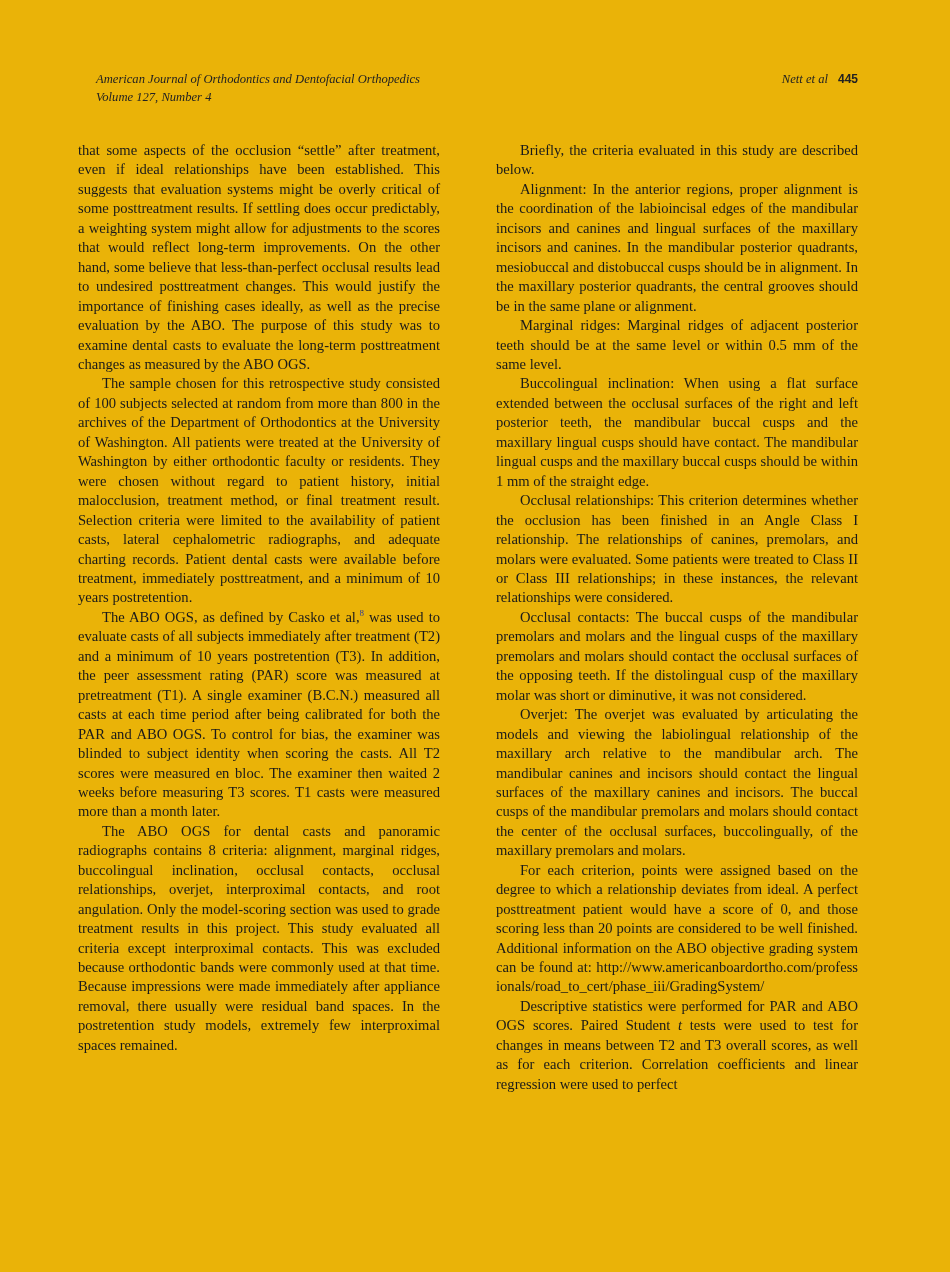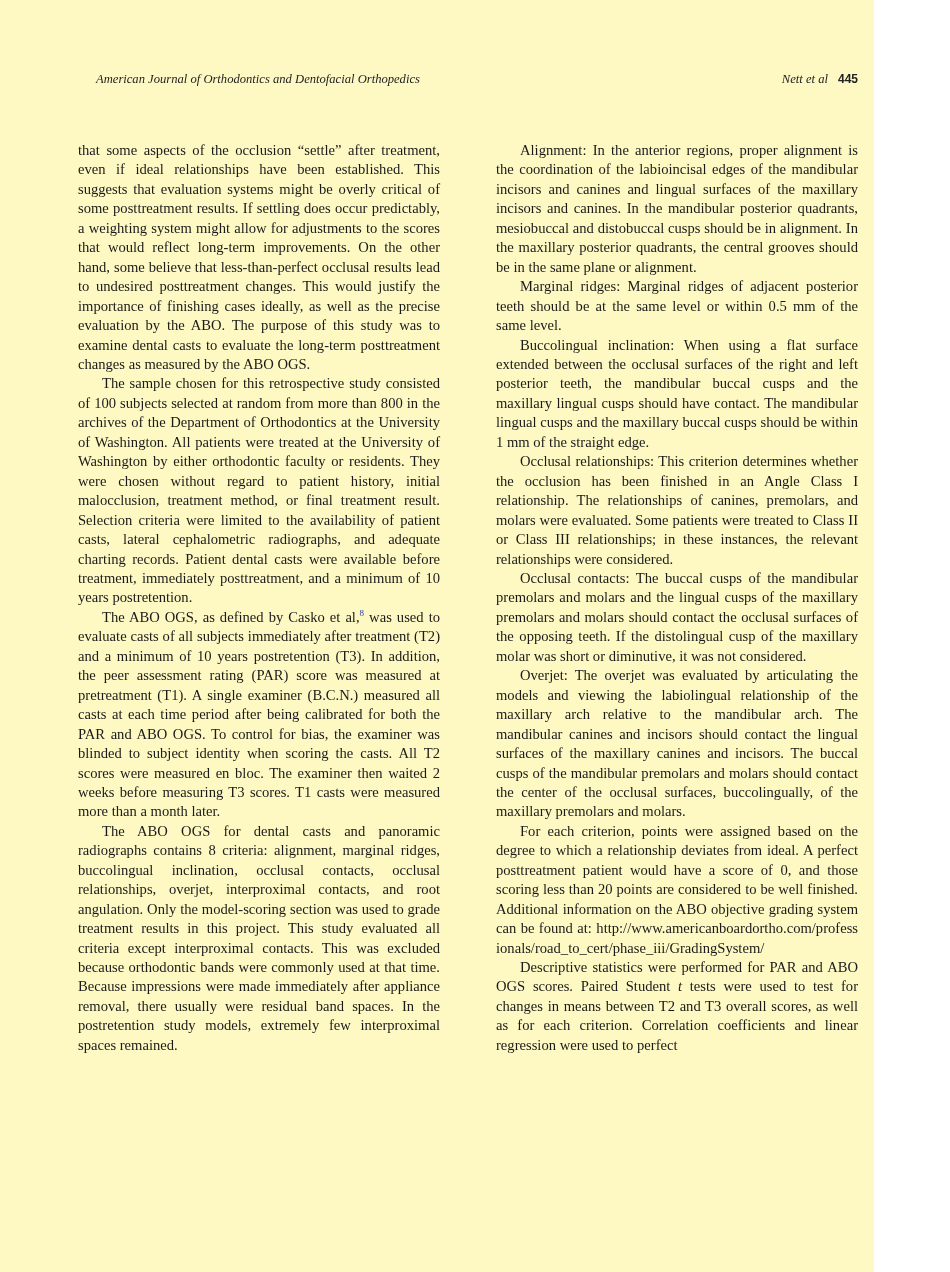--- a/index.html
+++ b/index.html
@@ -1,17 +1,17 @@
 <!DOCTYPE html>
 <html><head>
 <meta charset="utf-8">
 <style>
   html, body { margin: 0; padding: 0; background: #ffffff; }
   body { width: 950px; height: 1272px; position: relative; overflow: hidden; }
-  .page { position: absolute; left: 0; top: 0; width: 874px; height: 1272px; background: #fef9c3; color: #1a1a1a; }
+  .page { position: absolute; left: 0; top: 0; width: 950px; height: 1272px; background: #eab308; color: #1a1a1a; }
   .running-head { position: absolute; left: 96px; top: 70px; width: 762px; font-family: "Liberation Serif", serif; font-style: italic; font-size: 12.6px; line-height: 18px; color: #222; }
   .running-head .left { position: absolute; left: 0; top: 0; }
   .running-head .right { position: absolute; right: 0; top: 0; }
   .running-head .author { font-style: italic; margin-right: 10px; margin-top: 28px; }
   .running-head .pagenum { font-family: "Liberation Sans", sans-serif; font-style: normal; font-weight: bold; font-size: 12px; }
   .col { position: absolute; top: 141px; width: 362px; font-family: "Liberation Serif", serif; font-size: 14.6px; line-height: 19.45px; color: #1a1a1a; text-align: justify; hyphens: none; }
   .col-left { left: 78px; }
   .col-right { left: 496px; }
   .col p { margin: 0; }
   .col p.indent { text-indent: 24px; }
@@ -21,34 +21,36 @@
   em { font-style: italic; }
 </style>
 </head>
 <body>
 
 <div class="page">
 
   <div class="running-head">
     <div class="left">
       <div>American Journal of Orthodontics and Dentofacial Orthopedics</div>
+      <div>Volume 127, Number 4</div>
     </div>
     <div class="right">
       <span class="author">Nett et al</span><span class="pagenum">445</span>
     </div>
   </div>
 
   <div class="col col-left">
     <p>that some aspects of the occlusion “settle” after treatment, even if ideal relationships have been established. This suggests that evaluation systems might be overly critical of some posttreatment results. If settling does occur predictably, a weighting system might allow for adjustments to the scores that would reflect long-term improvements. On the other hand, some believe that less-than-perfect occlusal results lead to undesired posttreatment changes. This would justify the importance of finishing cases ideally, as well as the precise evaluation by the ABO. The purpose of this study was to examine dental casts to evaluate the long-term posttreatment changes as measured by the ABO OGS.</p>
     <p class="indent">The sample chosen for this retrospective study consisted of 100 subjects selected at random from more than 800 in the archives of the Department of Orthodontics at the University of Washington. All patients were treated at the University of Washington by either orthodontic faculty or residents. They were chosen without regard to patient history, initial malocclusion, treatment method, or final treatment result. Selection criteria were limited to the availability of patient casts, lateral cephalometric radiographs, and adequate charting records. Patient dental casts were available before treatment, immediately posttreatment, and a minimum of 10 years postretention.</p>
     <p class="indent"><span>The ABO OGS, as defined by Casko et al,</span><sup class="ref">8</sup><span> was used to evaluate casts of all subjects immediately after treatment (T2) and a minimum of 10 years postretention (T3). In addition, the peer assessment rating (PAR) score was measured at pretreatment (T1). A single examiner (B.C.N.) measured all casts at each time period after being calibrated for both the PAR and ABO OGS. To control for bias, the examiner was blinded to subject identity when scoring the casts. All T2 scores were measured en bloc. The examiner then waited 2 weeks before measuring T3 scores. T1 casts were measured more than a month later.</span></p>
     <p class="indent">The ABO OGS for dental casts and panoramic radiographs contains 8 criteria: alignment, marginal ridges, buccolingual inclination, occlusal contacts, occlusal relationships, overjet, interproximal contacts, and root angulation. Only the model-scoring section was used to grade treatment results in this project. This study evaluated all criteria except interproximal contacts. This was excluded because orthodontic bands were commonly used at that time. Because impressions were made immediately after appliance removal, there usually were residual band spaces. In the postretention study models, extremely few interproximal spaces remained.</p>
   </div>
 
   <div class="col col-right">
+    <p class="indent">Briefly, the criteria evaluated in this study are described below.</p>
     <p class="indent">Alignment: In the anterior regions, proper alignment is the coordination of the labioincisal edges of the mandibular incisors and canines and lingual surfaces of the maxillary incisors and canines. In the mandibular posterior quadrants, mesiobuccal and distobuccal cusps should be in alignment. In the maxillary posterior quadrants, the central grooves should be in the same plane or alignment.</p>
     <p class="indent">Marginal ridges: Marginal ridges of adjacent posterior teeth should be at the same level or within 0.5 mm of the same level.</p>
     <p class="indent">Buccolingual inclination: When using a flat surface extended between the occlusal surfaces of the right and left posterior teeth, the mandibular buccal cusps and the maxillary lingual cusps should have contact. The mandibular lingual cusps and the maxillary buccal cusps should be within 1 mm of the straight edge.</p>
     <p class="indent">Occlusal relationships: This criterion determines whether the occlusion has been finished in an Angle Class I relationship. The relationships of canines, premolars, and molars were evaluated. Some patients were treated to Class II or Class III relationships; in these instances, the relevant relationships were considered.</p>
     <p class="indent">Occlusal contacts: The buccal cusps of the mandibular premolars and molars and the lingual cusps of the maxillary premolars and molars should contact the occlusal surfaces of the opposing teeth. If the distolingual cusp of the maxillary molar was short or diminutive, it was not considered.</p>
     <p class="indent">Overjet: The overjet was evaluated by articulating the models and viewing the labiolingual relationship of the maxillary arch relative to the mandibular arch. The mandibular canines and incisors should contact the lingual surfaces of the maxillary canines and incisors. The buccal cusps of the mandibular premolars and molars should contact the center of the occlusal surfaces, buccolingually, of the maxillary premolars and molars.</p>
     <p class="indent"><span>For each criterion, points were assigned based on the degree to which a relationship deviates from ideal. A perfect posttreatment patient would have a score of 0, and those scoring less than 20 points are considered to be well finished. Additional information on the ABO objective grading system can be found at: </span><span class="url">http://www.americanboardortho.com/professionals/road_to_cert/phase_iii/GradingSystem/</span></p>
     <p class="indent"><span>Descriptive statistics were performed for PAR and ABO OGS scores. Paired Student </span><em>t</em><span> tests were used to test for changes in means between T2 and T3 overall scores, as well as for each criterion. Correlation coefficients and linear regression were used to perfect</span></p>
   </div>
 

